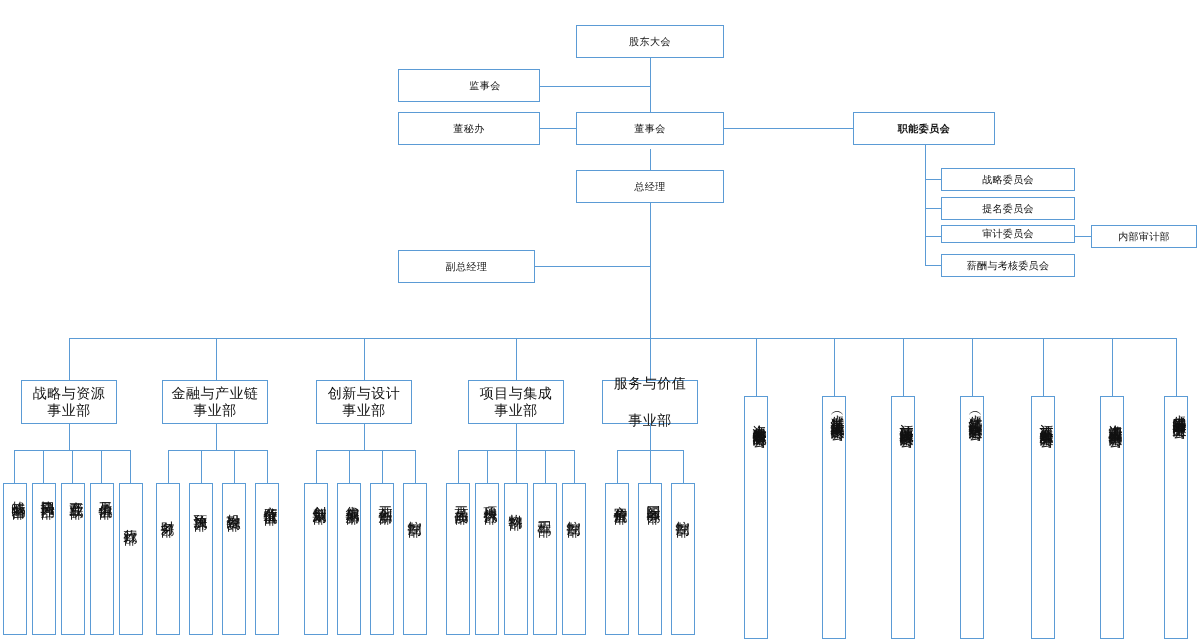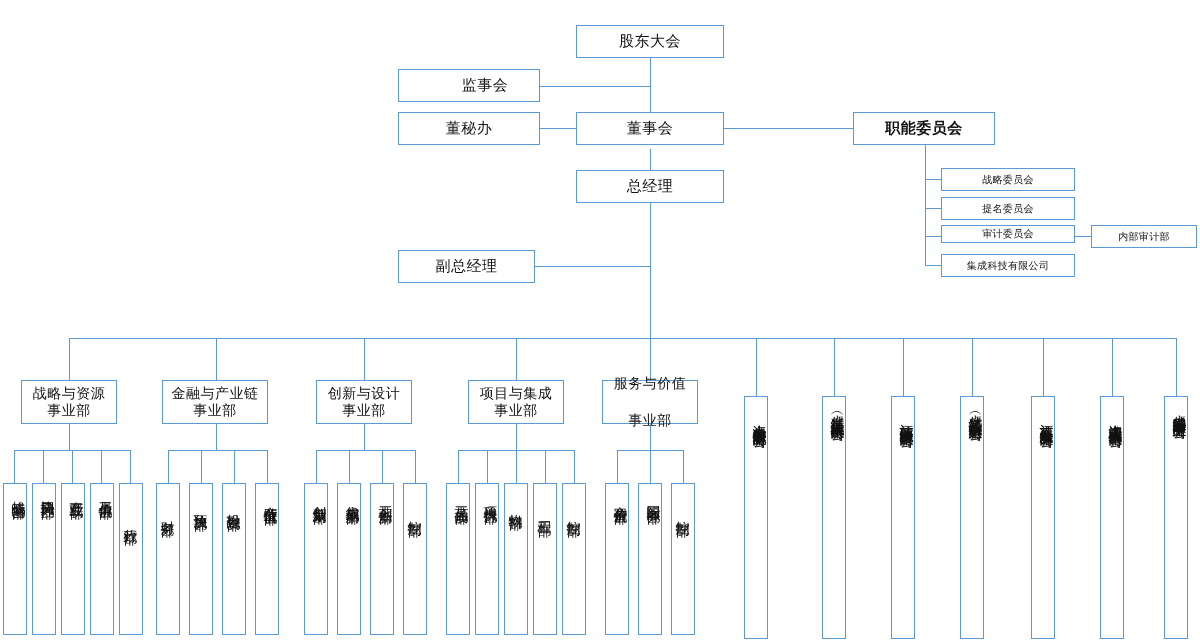--- a/index.html
+++ b/index.html
@@ -29,21 +29,21 @@
     position:absolute;
     box-sizing:border-box;
     border:1px solid #5b9bd5;
     background:#ffffff;
     display:flex;
     align-items:center;
     justify-content:center;
     text-align:center;
     line-height:1.15;
     color:#111;
-    font-size:15px;
+    font-size:10px;
     letter-spacing:0.5px;
   }
   .box.two-line{
     flex-direction:column;
     line-height:1.18;
     font-size:14px;
   }
   .box.vert{
     writing-mode:vertical-rl;
     text-orientation:upright;
@@ -99,21 +99,21 @@
   <div class="ln v" style="left:925px;top:145px;height:121px;"></div>
   <div class="ln h" style="left:925px;top:179px;width:17px;"></div>
   <div class="ln h" style="left:925px;top:208px;width:17px;"></div>
   <div class="ln h" style="left:925px;top:236px;width:17px;"></div>
   <div class="ln h" style="left:925px;top:265px;width:17px;"></div>
   <div class="ln h" style="left:1075px;top:236px;width:16px;"></div>
 
   <div class="box committee" style="left:941px;top:168px;width:134px;height:23px;">战略委员会</div>
   <div class="box committee" style="left:941px;top:197px;width:134px;height:23px;">提名委员会</div>
   <div class="box committee" style="left:941px;top:225px;width:134px;height:18px;">审计委员会</div>
-  <div class="box committee" style="left:941px;top:254px;width:134px;height:23px;">集成科技有限公司</div>
+  <div class="box committee" style="left:941px;top:254px;width:134px;height:23px;">薪酬与考核委员会</div>
   <div class="box committee" style="left:1091px;top:225px;width:106px;height:23px;">内部审计部</div>
 
   <div class="ln h" style="left:69px;top:338px;width:1107px;"></div>
 
   <div class="ln v" style="left:69px;top:338px;height:42px;"></div>
   <div class="ln v" style="left:216px;top:338px;height:42px;"></div>
   <div class="ln v" style="left:364px;top:338px;height:42px;"></div>
   <div class="ln v" style="left:516px;top:338px;height:42px;"></div>
   <div class="ln v" style="left:650px;top:338px;height:42px;"></div>
 

